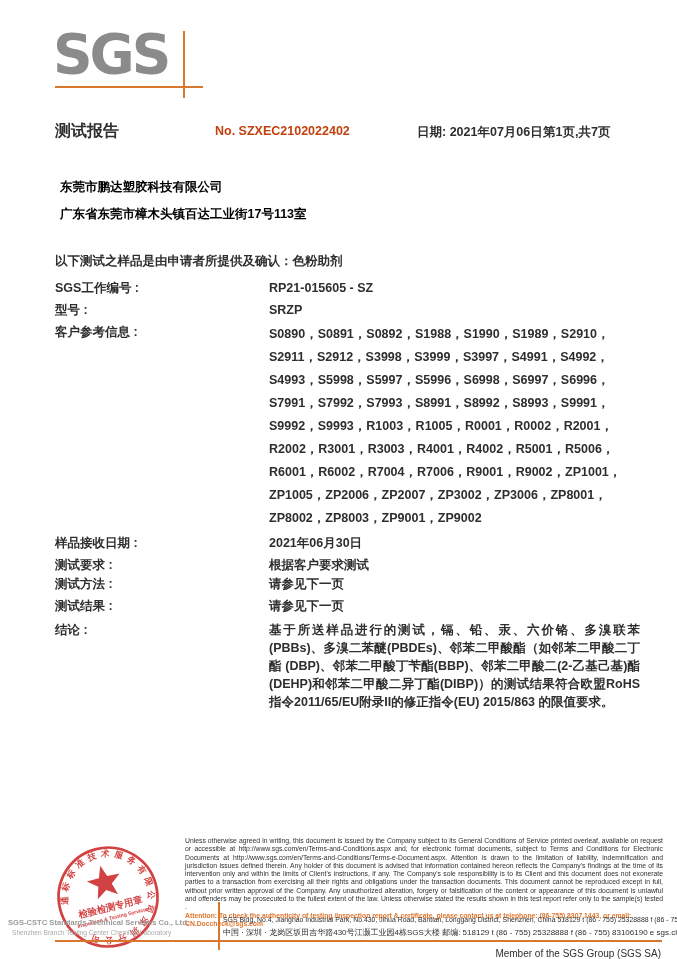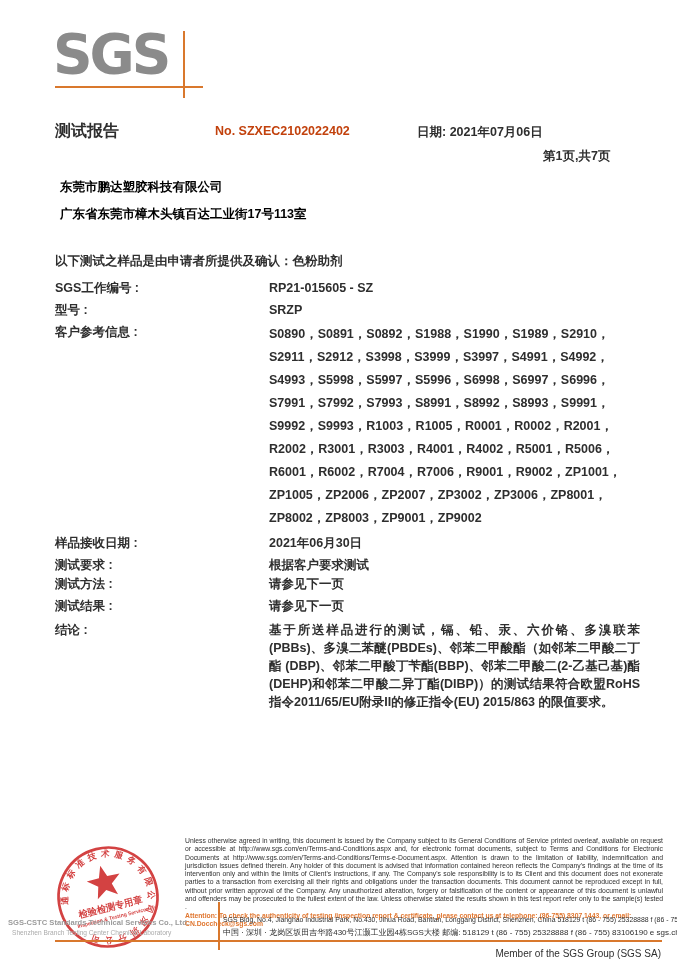--- a/index.html
+++ b/index.html
@@ -20,21 +20,21 @@
     font-weight:900;font-size:55px;line-height:60px;
     color:#8b8b8b;letter-spacing:-3px;
   }
   .crop-h{position:absolute;left:2px;top:62px;width:148px;height:2px;background:#d9782d;}
   .crop-v{position:absolute;left:130px;top:7px;width:2px;height:67px;background:#d9782d;}
   
   .title-row{position:absolute;left:0;top:121px;width:677px;height:22px;}
   .report-title{position:absolute;left:55px;top:0;font-size:16px;font-weight:bold;color:#2e2e2e;}
   .report-no{position:absolute;left:215px;top:3px;font-size:12.5px;font-weight:600;color:#c2410c;}
   .report-date{position:absolute;left:417px;top:3px;font-size:12.5px;font-weight:600;color:#2e2e2e;}
-  .report-page{position:absolute;left:543px;top:3px;font-size:12.5px;font-weight:600;color:#2e2e2e;margin-top:24px;}
+  .report-page{position:absolute;left:543px;top:3px;font-size:12.5px;font-weight:600;color:#2e2e2e;}
   
   .applicant{position:absolute;left:60px;top:163px;font-size:12.5px;font-weight:600;line-height:27px;color:#000000;margin-top:11px;}
   
   .info{position:absolute;left:55px;top:252px;width:585px;font-size:12.5px;color:#2e2e2e;}
   .statement{margin-bottom:9px;line-height:18px;font-weight:600;}
   .row{display:flex;align-items:flex-start;margin-bottom:4px;gap:24px;}
   .row .label{width:167px;flex:0 0 167px;line-height:18px;font-weight:600;}
   .row .value{flex:1;line-height:18px;font-weight:600;padding-left:23px;}
   .ref-line{line-height:23px;font-weight:600;}
   .row.tight{margin-bottom:1px;}

